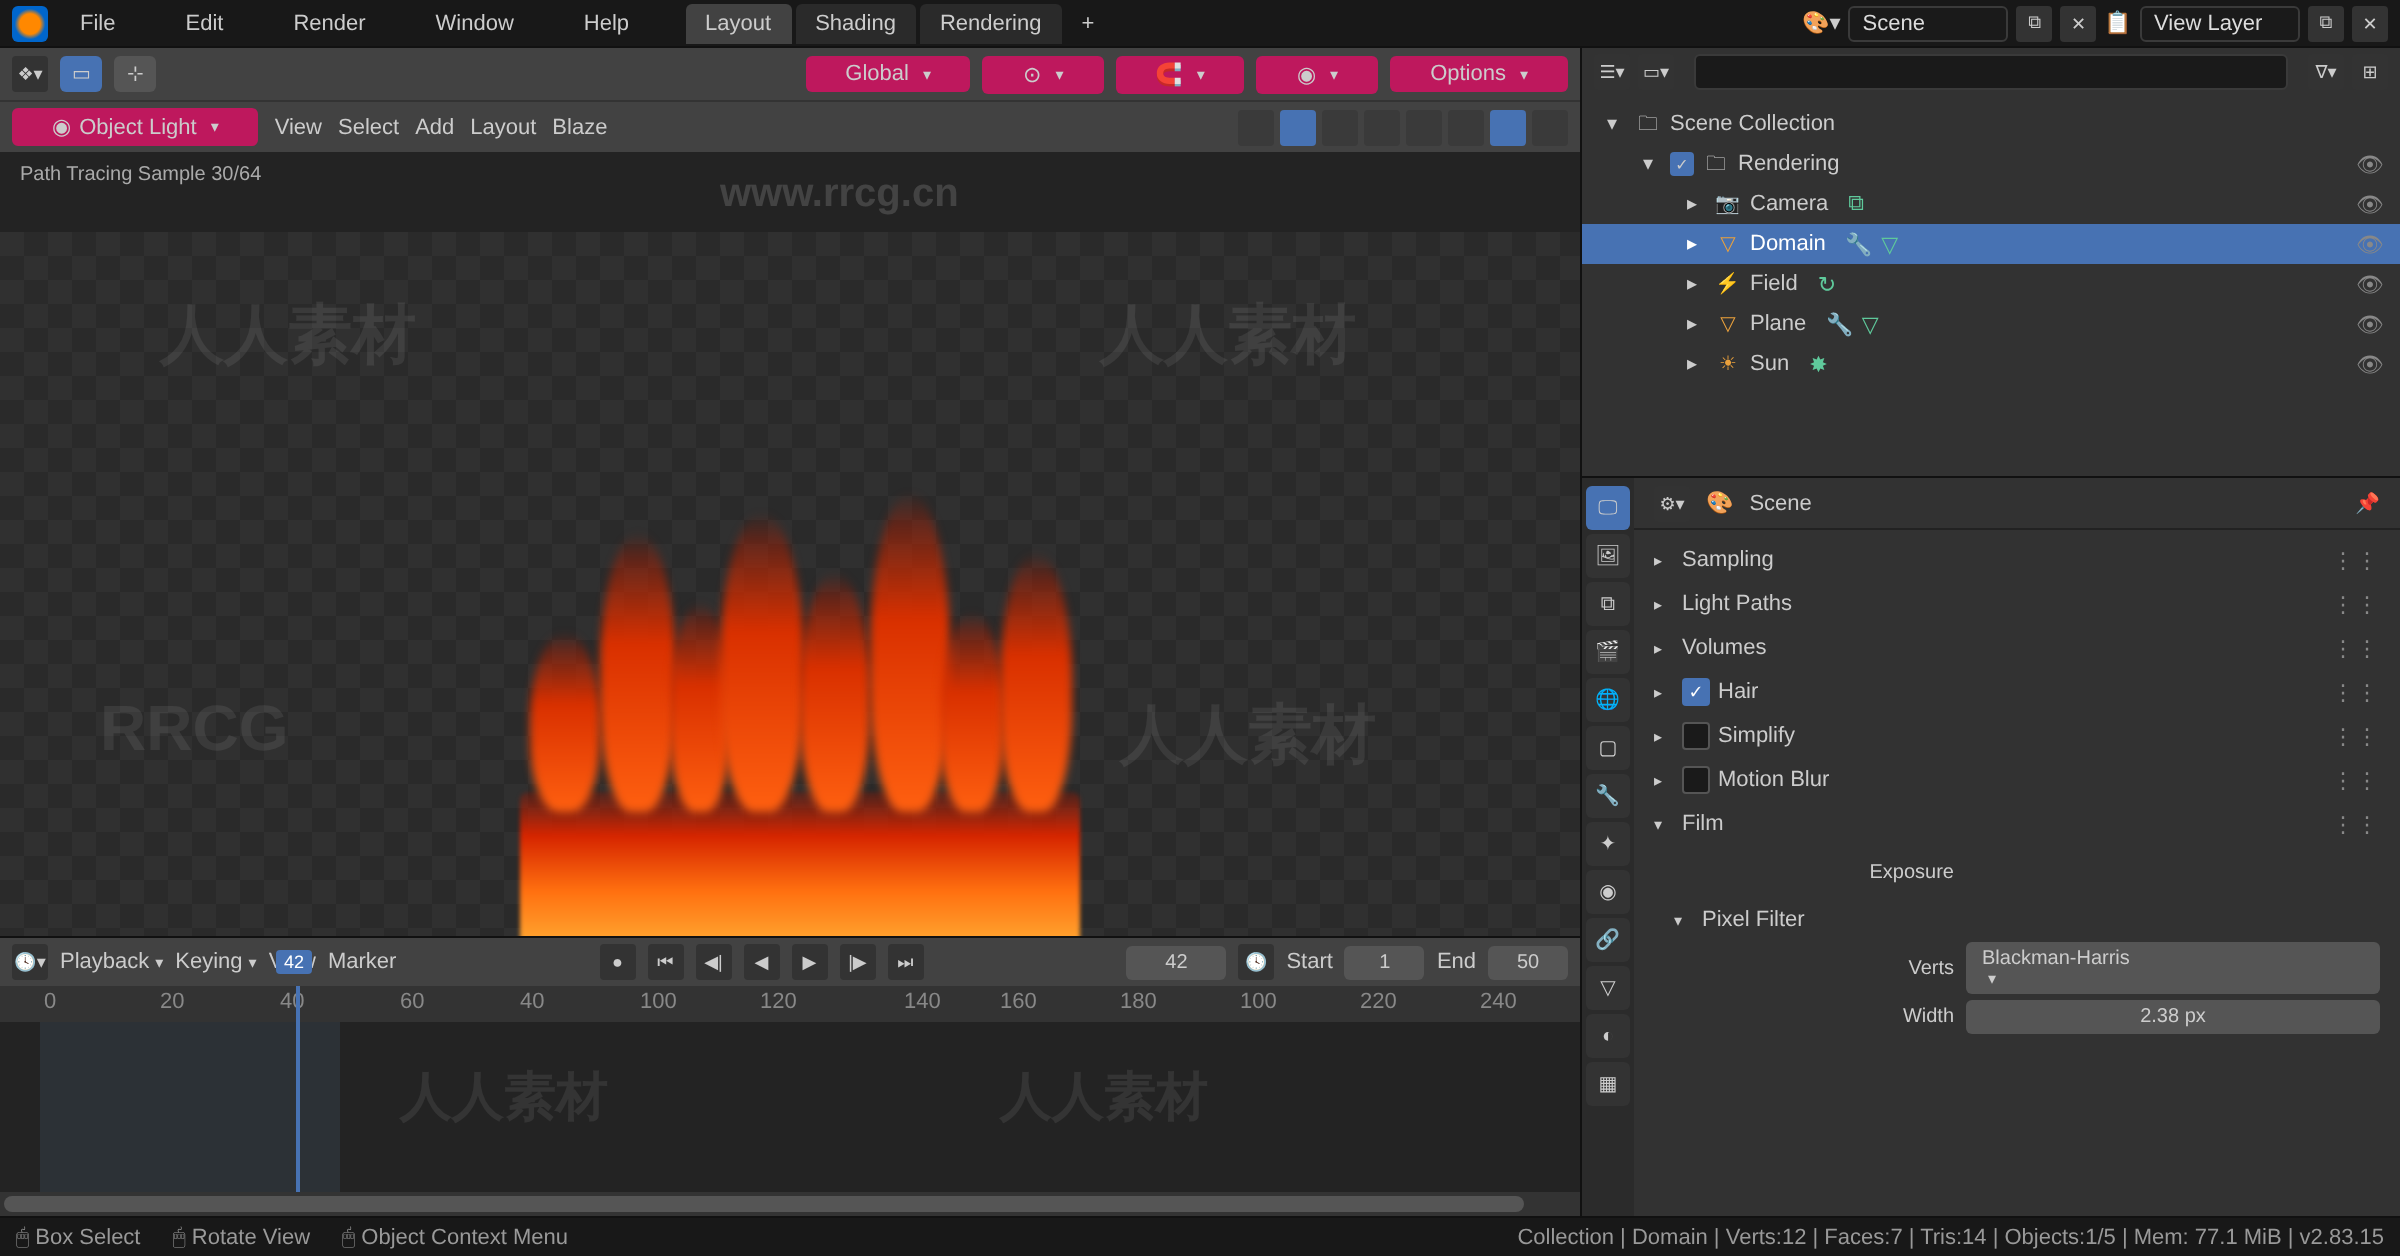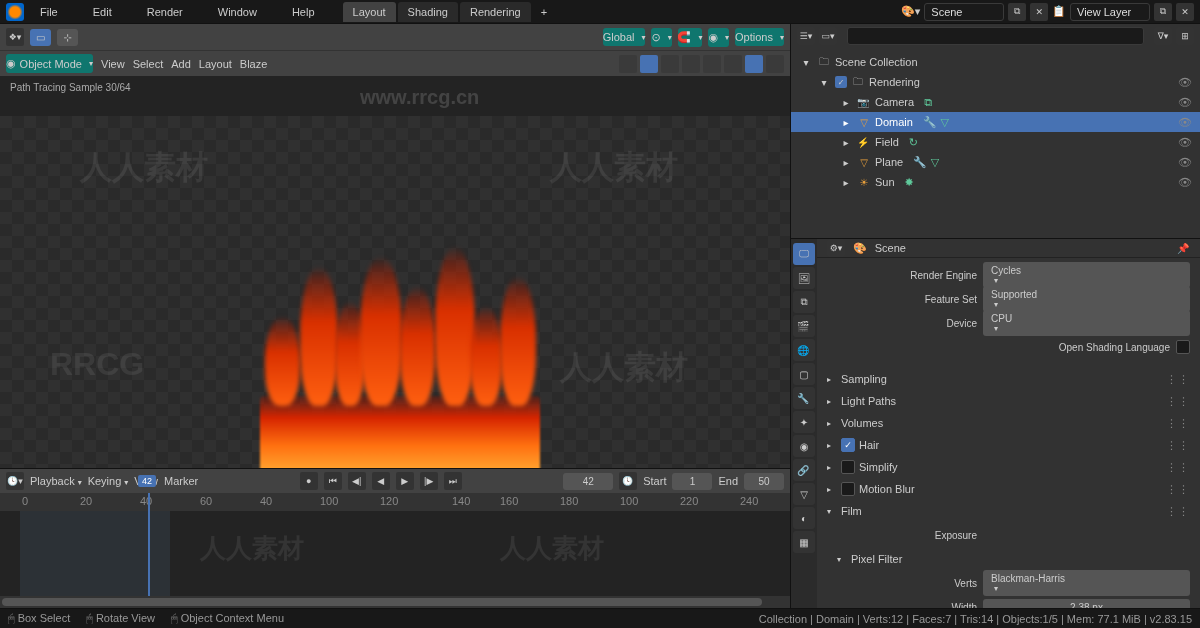--- a/index.html
+++ b/index.html
@@ -14,21 +14,21 @@
 .tab-plus{padding:4px 8px;cursor:pointer}
 .topright{margin-left:auto;display:flex;gap:4px;align-items:center}
 .field{background:#1a1a1a;border:1px solid #3a3a3a;padding:2px 6px;border-radius:3px;min-width:80px;color:#ddd}
 .iconbtn{width:18px;height:18px;background:#333;border-radius:2px;display:flex;align-items:center;justify-content:center;cursor:pointer;font-size:9px}
 .main{flex:1;display:flex;overflow:hidden}
 .left{flex:1;display:flex;flex-direction:column;overflow:hidden}
 .toolbar{background:#424242;height:26px;display:flex;align-items:center;padding:0 6px;gap:6px}
 .toolbar2{background:#424242;height:26px;display:flex;align-items:center;padding:0 6px;gap:8px;border-top:1px solid #333}
 .tbtn{background:#555;padding:3px 6px;border-radius:3px;cursor:pointer;font-size:10px}
 .tbtn.sel{background:#4772b3}
-.dropdown{background:#0f766e;padding:3px 0;border-radius:3px;cursor:pointer;display:flex;align-items:center;gap:4px}
+.dropdown{background:#be185d;padding:3px 20px;border-radius:3px;cursor:pointer;display:flex;align-items:center;gap:4px}
 .viewport{flex:1;background:#232323;position:relative;overflow:hidden}
 .checker{position:absolute;top:40px;left:0;right:0;bottom:0;background-image:repeating-conic-gradient(#2a2a2a 0% 25%,#303030 0% 50%);background-size:24px 24px}
 .fire{position:absolute;left:260px;top:230px;width:280px;height:200px}
 .fire-base{position:absolute;bottom:0;left:0;right:0;height:110px;background:linear-gradient(to top,#fff8b0 0%,#ffef80 8%,#ffc040 20%,#ff7010 55%,#d62500 80%,rgba(150,20,0,0.3) 100%);border-radius:4px 4px 2px 2px;filter:blur(1px)}
 .flame{position:absolute;bottom:100px;width:40px;background:linear-gradient(to top,#ff6010,#d93000 60%,rgba(180,30,0,0.4) 90%,transparent);border-radius:50% 50% 40% 40%;filter:blur(2px)}
 .pathtext{position:absolute;top:6px;left:10px;font-size:10px;color:#aaa;z-index:2}
 .overlay-btns{position:absolute;top:4px;right:8px;display:flex;gap:3px}
 .ob{width:18px;height:18px;background:#3a3a3a;border-radius:2px;cursor:pointer}
 .ob.blue{background:#4772b3}
 .timeline{height:140px;background:#2a2a2a;display:flex;flex-direction:column;border-top:1px solid #111}
@@ -112,21 +112,21 @@
       <div style="flex:1"></div>
       <div class="dropdown chev">
           <span>Global</span>
         </div>
       <div class="dropdown chev">⊙</div>
       <div class="dropdown chev">🧲</div>
       <div class="dropdown chev">◉</div>
       <div class="dropdown chev">Options</div>
     </div>
     <div class="toolbar2">
-      <div class="dropdown chev">◉ <span>Object Mode</span></div>
+      <div class="dropdown chev">◉ <span>Object Light</span></div>
       <span>View</span>
       <span>Select</span>
       <span>Add</span>
       <span>Layout</span>
       <span>Blaze</span>
       <div style="flex:1"></div>
       <div class="overlay-btns" style="position:static">
         <div class="ob"></div>
         <div class="ob blue"></div>
         <div class="ob"></div>
@@ -297,38 +297,20 @@
         <div class="ptab">▦</div>
       </div>
       <div class="props-body">
         <div class="props-header">
           <div class="iconbtn">⚙▾</div>
           <span>🎨</span>
           <span>Scene</span>
           <span class="pin">📌</span>
         </div>
         <div class="panel">
-          <div class="prop-row">
-            <div class="prop-label">Render Engine</div>
-            <div class="prop-val left chev">Cycles</div>
-          </div>
-          <div class="prop-row">
-            <div class="prop-label">Feature Set</div>
-            <div class="prop-val left chev">Supported</div>
-          </div>
-          <div class="prop-row">
-            <div class="prop-label">Device</div>
-            <div class="prop-val left chev">CPU</div>
-          </div>
-          <div class="prop-row">
-            <div class="prop-label" style="flex:1;text-align:right">Open Shading Language</div>
-            <div class="chk" style="width:14px;height:14px;background:#1a1a1a;border:1px solid #555;border-radius:2px"></div>
-          </div>
-        </div>
-        <div class="panel">
           <div class="subpanel">
               <span class="tri">▸</span>
               <span>Sampling</span>
               <span class="dots">⋮⋮</span>
             </div>
           <div class="subpanel">
               <span class="tri">▸</span>
               <span>Light Paths</span>
               <span class="dots">⋮⋮</span>
             </div>

